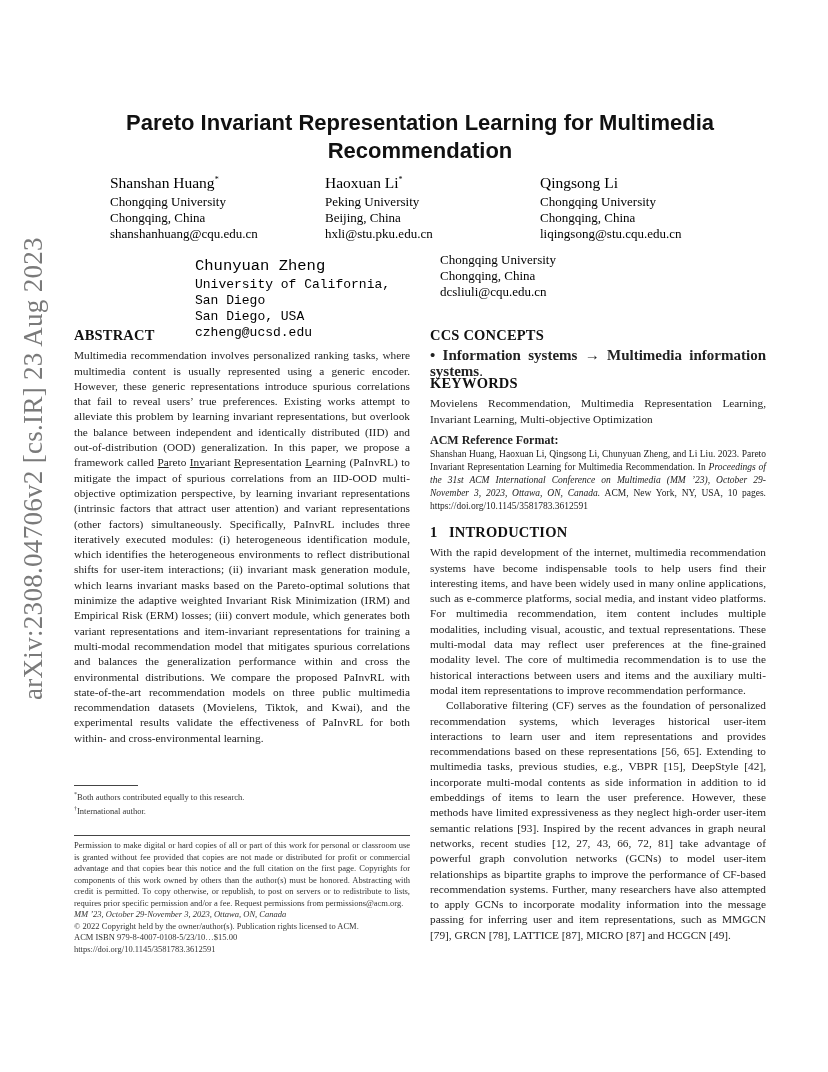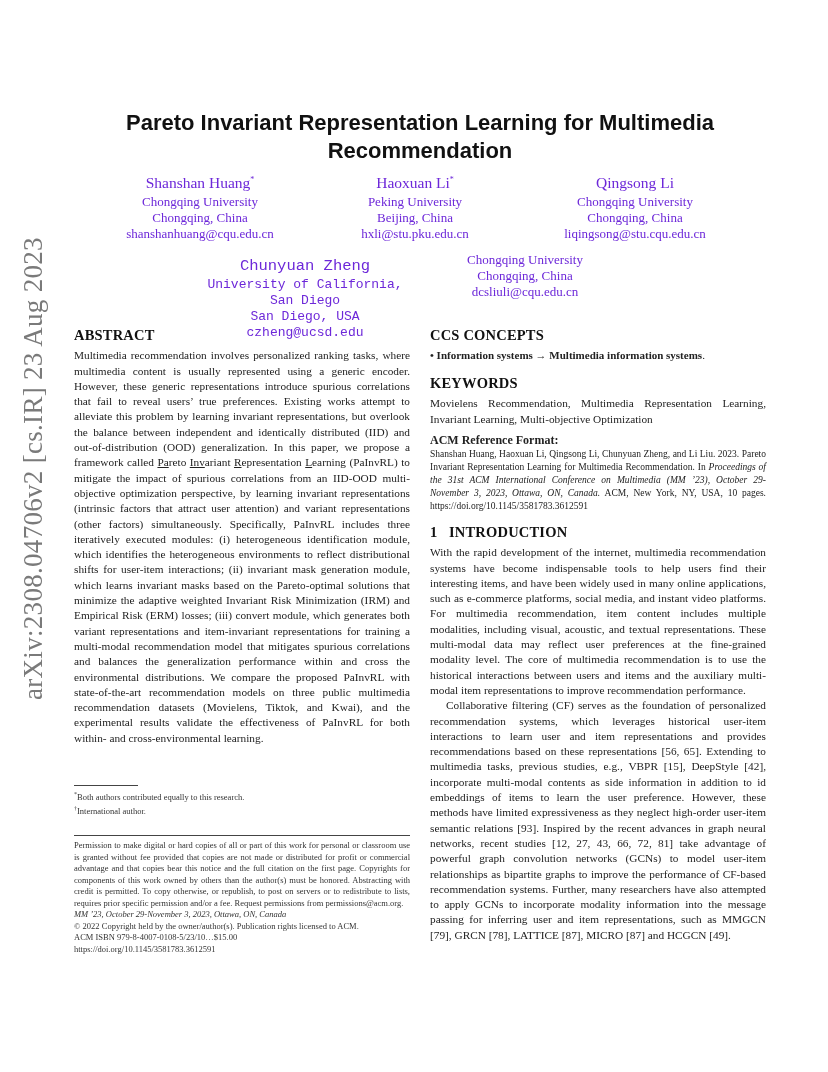--- a/index.html
+++ b/index.html
@@ -2,37 +2,37 @@
 <html><head>
 <meta charset="utf-8">
 <style>
   html, body { margin: 0; padding: 0; background: #ffffff; }
   body { width: 828px; height: 1072px; position: relative; overflow: hidden;
          font-family: "Liberation Serif", "DejaVu Serif", serif; color: #1a1a1a; }
   .arxiv { position: absolute; left: 18px; top: 700px; transform-origin: 0 0; transform: rotate(-90deg);
            font-family: "Liberation Serif", serif; font-size: 27px; color: #7a7a7a; white-space: nowrap; letter-spacing: 0.3px; }
   .title { position: absolute; left: 70px; width: 700px; top: 109px; text-align: center;
            font-family: "Liberation Sans", "DejaVu Sans", sans-serif; font-weight: bold; font-size: 22px; line-height: 28px; color: #111; }
-  .author { position: absolute; text-align: center; font-size: 13px; line-height: 16px; color: #6d28d9; }
+  .author { position: absolute; text-align: left; font-size: 13px; line-height: 16px; color: #000000; }
   .author .name { font-size: 15.5px; line-height: 20px; margin-bottom: 1px; }
   .author .name sup { font-size: 8px; }
   .col { position: absolute; font-size: 11.3px; line-height: 15.3px; text-align: justify; color: #222; }
   .col.left { left: 74px; width: 336px; }
   .col.right { left: 430px; width: 336px; }
   h2 { font-family: "Liberation Serif", serif; font-weight: bold; font-size: 14.5px; margin: 0 0 5px 0; letter-spacing: 0.2px; color: #111; }
   p { margin: 0; }
   .u { text-decoration: underline; }
   .indent { text-indent: 16px; }
   .fn-rule { width: 64px; border-top: 1px solid #444; margin: 0 0 3px 0; }
   .fn { font-size: 8.5px; line-height: 11px; color: #333; }
   .fn sup { font-size: 6px; }
   .perm-rule { border-top: 1px solid #444; width: 336px; margin: 0 0 4px 0; }
   .perm { font-size: 8.5px; line-height: 11.5px; text-align: justify; color: #333; }
   .perm i { font-style: italic; }
-  .ccs { font-weight: bold; font-size: 11px; }
+  .ccs { font-weight: bold; font-size: 15px; }
   .acm-ref-h { font-weight: bold; font-size: 12px; margin-top: 6px; }
   .acm-ref { font-size: 9.5px; line-height: 13px; text-align: justify; }
 </style>
 </head>
 <body>
 
 <div class="arxiv">arXiv:2308.04706v2  [cs.IR]  23 Aug 2023</div>
 
 <div class="title">Pareto Invariant Representation Learning for Multimedia Recommendation</div>
 

